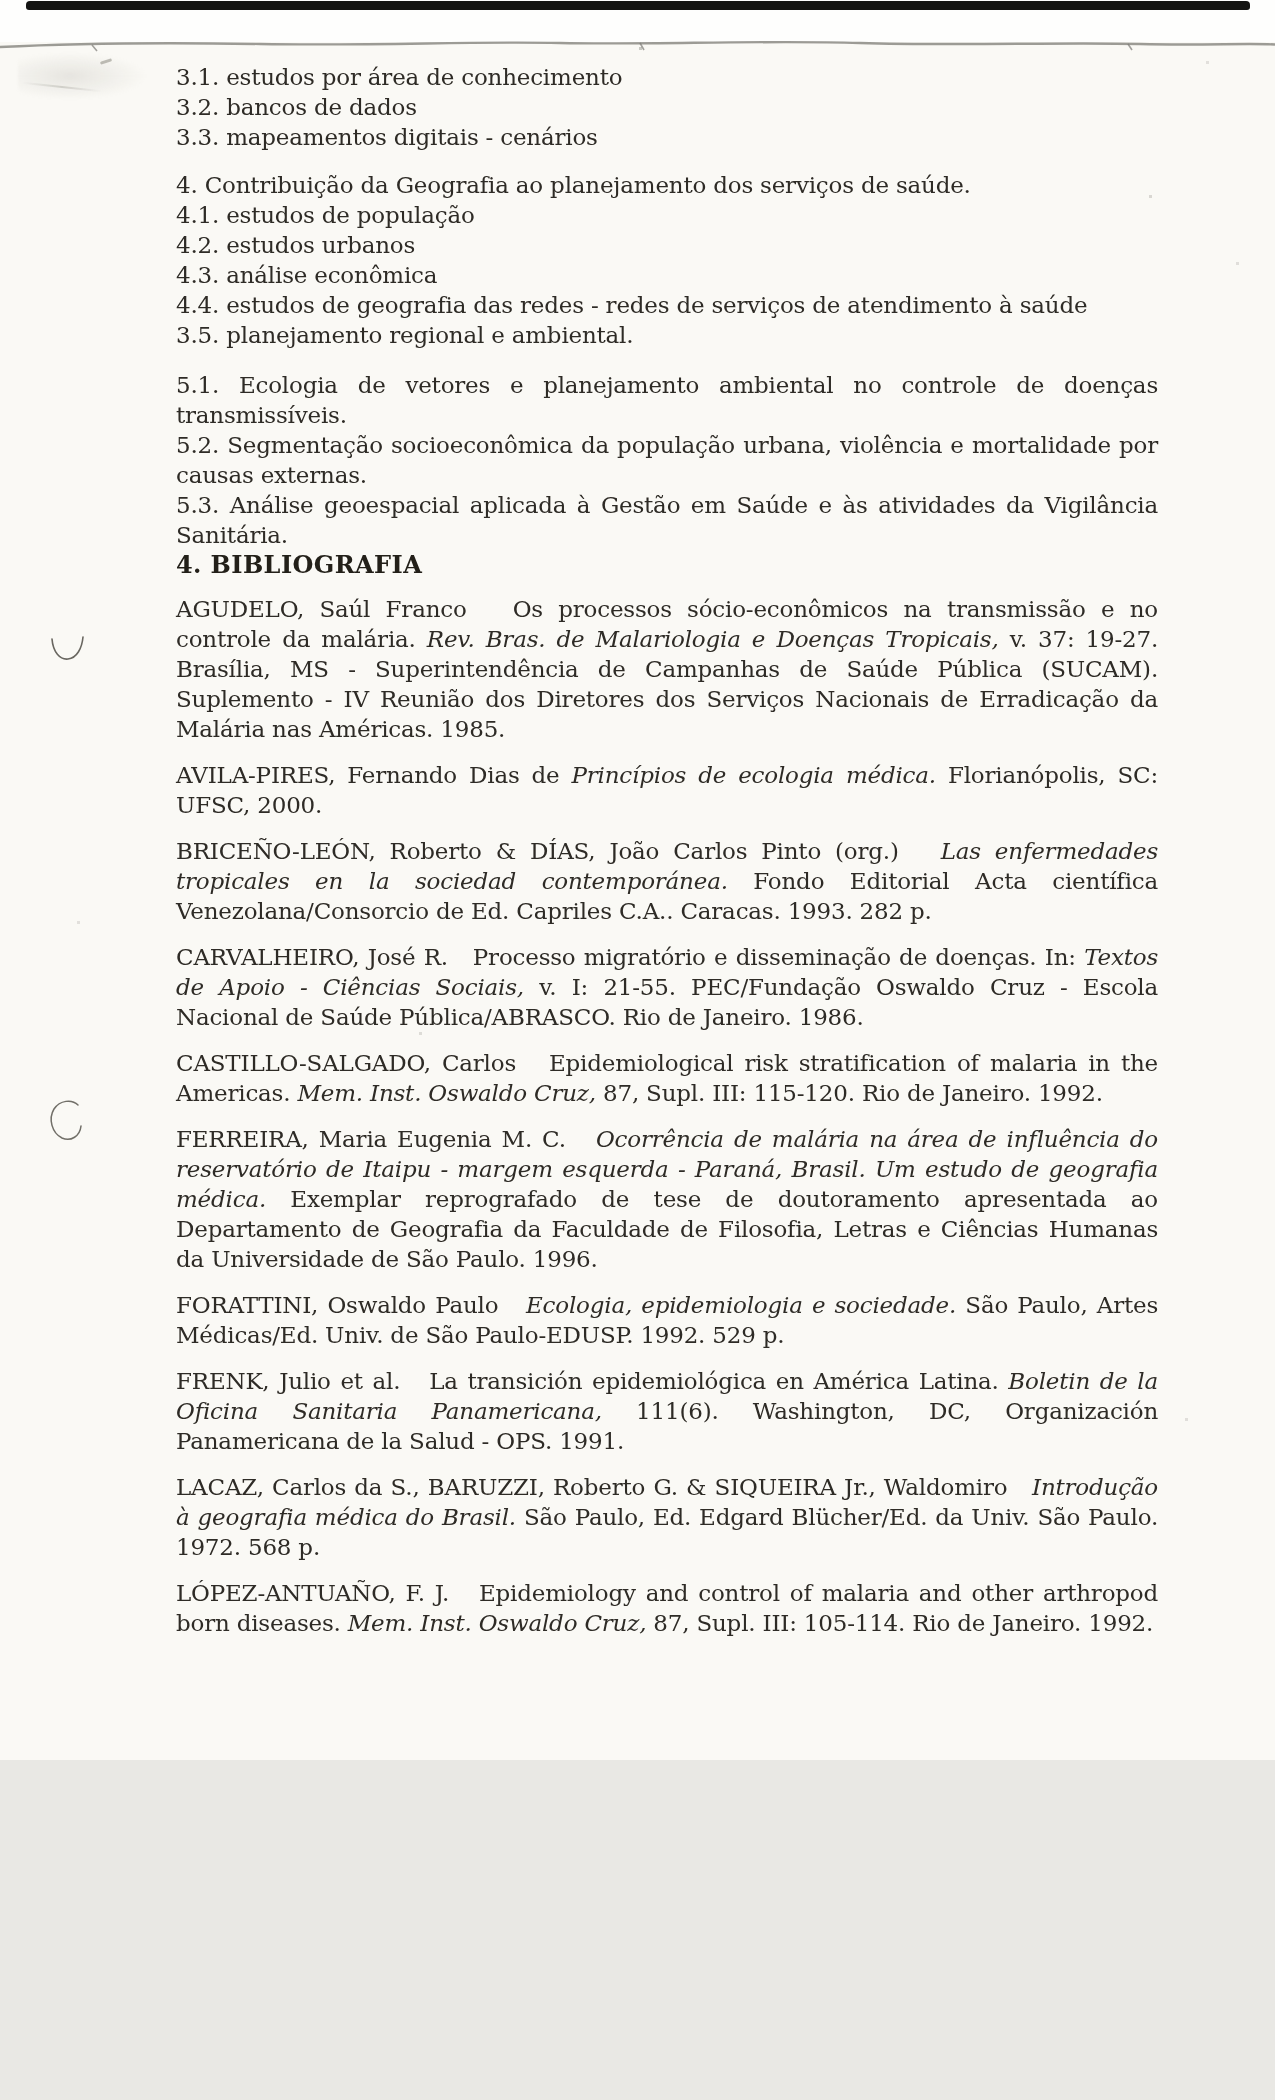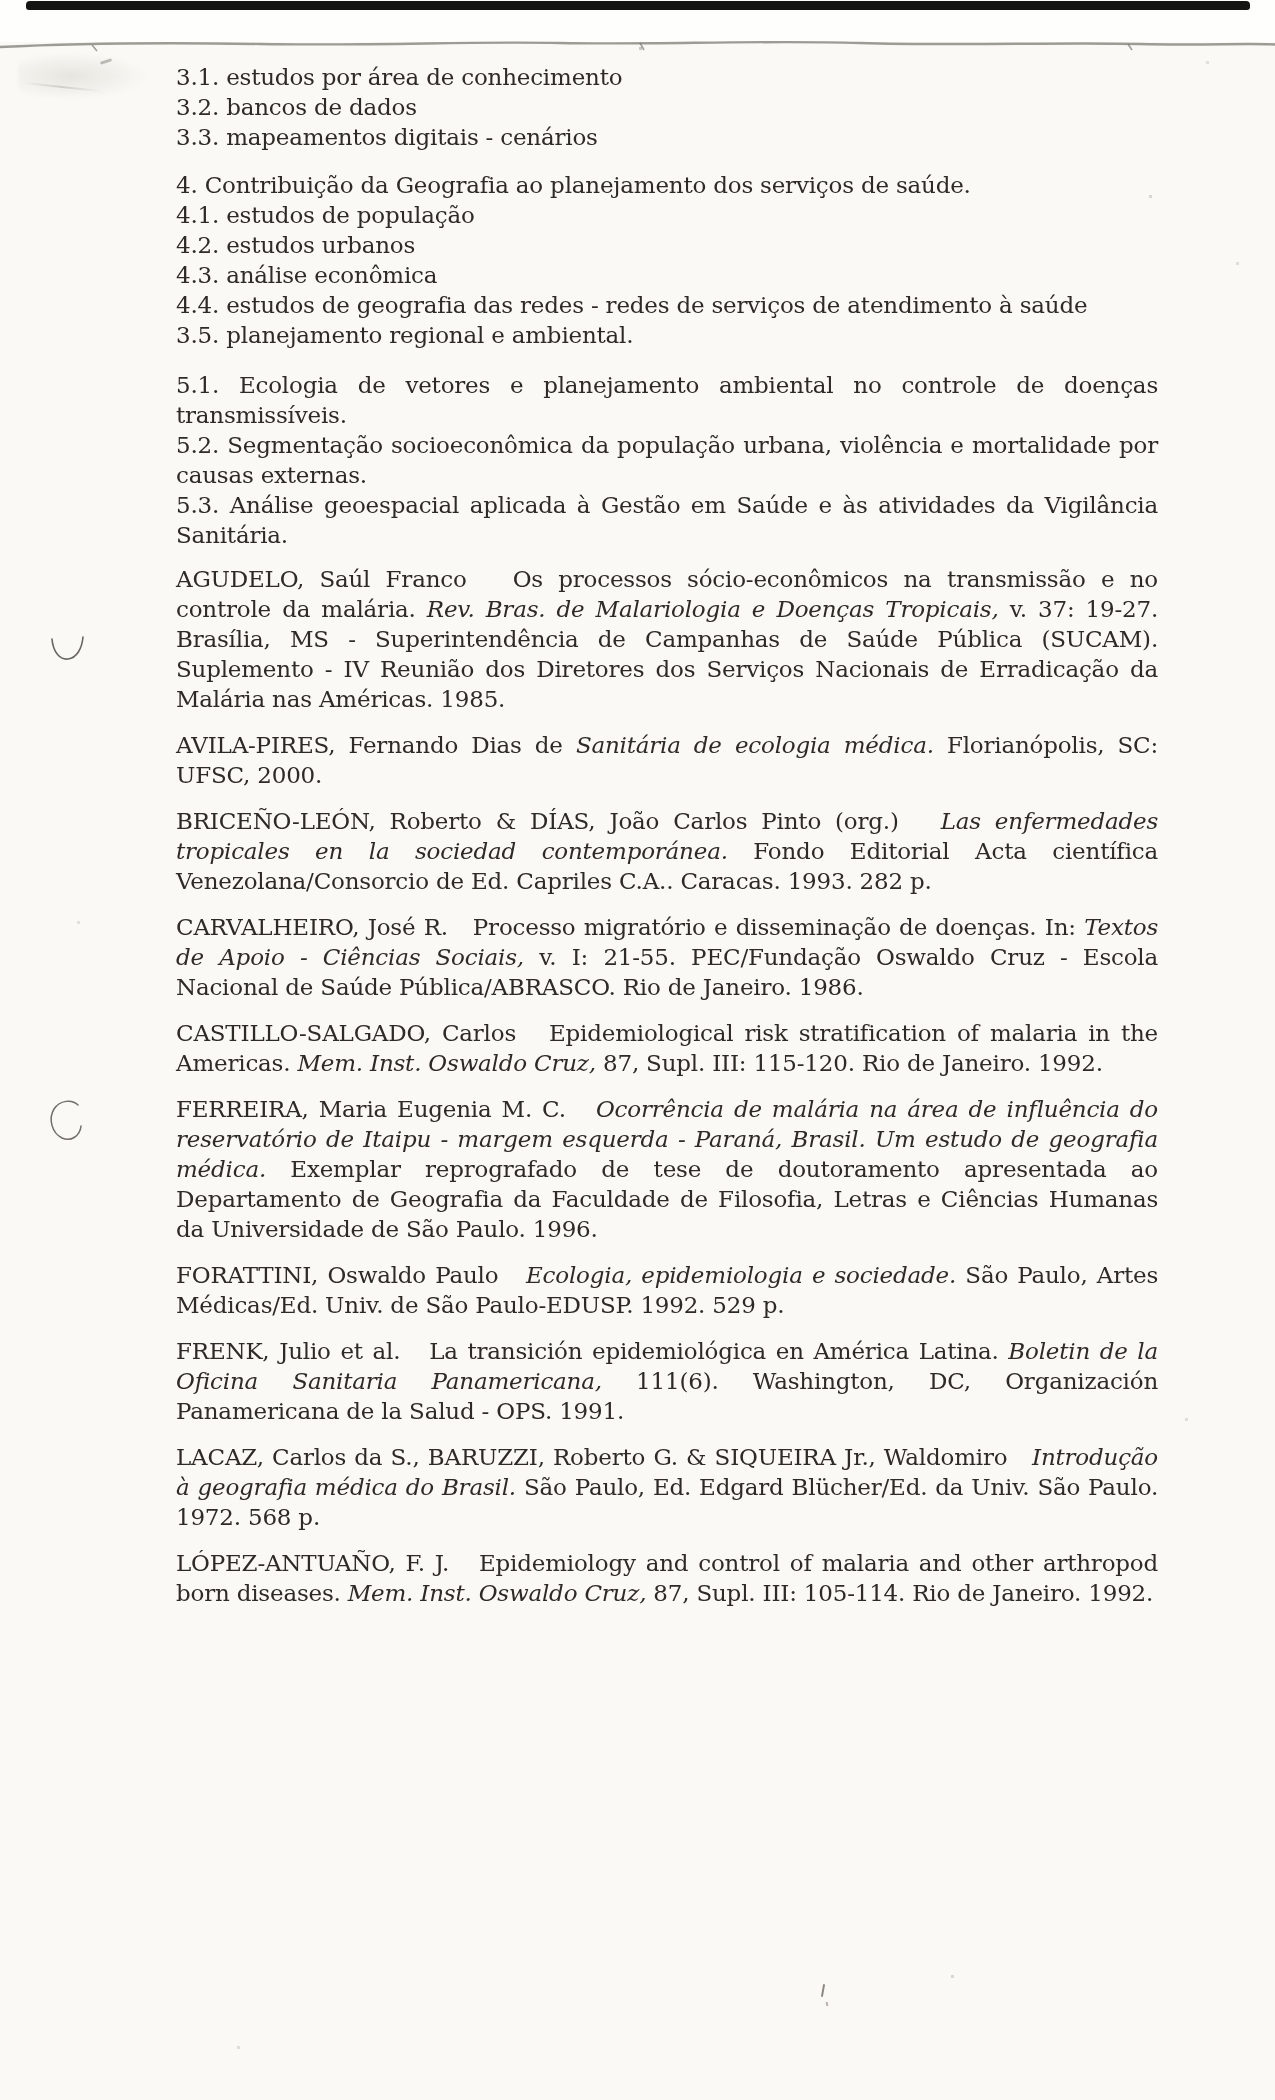--- a/index.html
+++ b/index.html
@@ -1,18 +1,18 @@
 <!DOCTYPE html>
 <html><head>
 <meta charset="utf-8">
 <style>
   html,body{margin:0;padding:0;background:#e9e8e4;}
   .scan{
     position:relative;
-    width:1275px;height:2100px;
+    width:1275px;height:1760px;
     background:#faf9f5;
     overflow:hidden;
     font-family:"DejaVu Serif", serif;
   }
   
   .lid{position:absolute;top:0;left:0;width:100%;height:42px;background:#fefefd;}
   
   .top-bar{
     position:absolute;top:1px;left:26px;width:1224px;height:9px;
     background:#141412;border-radius:4px 4px 3px 3px;
@@ -110,24 +110,25 @@
         <p class="line">3.5. planejamento regional e ambiental.</p>
       </div>
 
 
     <div class="list topics">
         <p class="line">5.1. Ecologia de vetores e planejamento ambiental no controle de doenças transmissíveis.</p>
         <p class="line">5.2. Segmentação socioeconômica da população urbana, violência e mortalidade por causas externas.</p>
         <p class="line">5.3. Análise geoespacial aplicada à Gestão em Saúde e às atividades da Vigilância Sanitária.</p>
       </div>
 
+    <p class="bib-heading">4. BIBLIOGRAFIA</p>
 
     <div class="ref-list">
         <p class="ref"><span class="rm">AGUDELO, Saúl Franco&nbsp;&nbsp; Os processos sócio-econômicos na transmissão e no controle da malária. </span><span class="it">Rev. Bras. de Malariologia e Doenças Tropicais,</span><span class="rm"> v. 37: 19-27. Brasília, MS - Superintendência de Campanhas de Saúde Pública (SUCAM). Suplemento - IV Reunião dos Diretores dos Serviços Nacionais de Erradicação da Malária nas Américas. 1985.</span></p>
-        <p class="ref"><span class="rm">AVILA-PIRES, Fernando Dias de </span><span class="it">Sanitária de ecologia médica.</span><span class="rm"> Florianópolis, SC: UFSC, 2000.</span></p>
+        <p class="ref"><span class="rm">AVILA-PIRES, Fernando Dias de </span><span class="it">Princípios de ecologia médica.</span><span class="rm"> Florianópolis, SC: UFSC, 2000.</span></p>
         <p class="ref"><span class="rm">BRICEÑO-LEÓN, Roberto &amp; DÍAS, João Carlos Pinto (org.)&nbsp;&nbsp; </span><span class="it">Las enfermedades tropicales en la sociedad contemporánea.</span><span class="rm"> Fondo Editorial Acta científica Venezolana/Consorcio de Ed. Capriles C.A.. Caracas. 1993. 282 p.</span></p>
         <p class="ref"><span class="rm">CARVALHEIRO, José R.&nbsp;&nbsp; Processo migratório e disseminação de doenças. In: </span><span class="it">Textos de Apoio - Ciências Sociais,</span><span class="rm"> v. I: 21-55. PEC/Fundação Oswaldo Cruz - Escola Nacional de Saúde Pública/ABRASCO. Rio de Janeiro. 1986.</span></p>
         <p class="ref"><span class="rm">CASTILLO-SALGADO, Carlos&nbsp;&nbsp; Epidemiological risk stratification of malaria in the Americas. </span><span class="it">Mem. Inst. Oswaldo Cruz,</span><span class="rm"> 87, Supl. III: 115-120. Rio de Janeiro. 1992.</span></p>
         <p class="ref"><span class="rm">FERREIRA, Maria Eugenia M. C.&nbsp;&nbsp; </span><span class="it">Ocorrência de malária na área de influência do reservatório de Itaipu - margem esquerda - Paraná, Brasil. Um estudo de geografia médica.</span><span class="rm"> Exemplar reprografado de tese de doutoramento apresentada ao Departamento de Geografia da Faculdade de Filosofia, Letras e Ciências Humanas da Universidade de São Paulo. 1996.</span></p>
         <p class="ref"><span class="rm">FORATTINI, Oswaldo Paulo&nbsp;&nbsp; </span><span class="it">Ecologia, epidemiologia e sociedade.</span><span class="rm"> São Paulo, Artes Médicas/Ed. Univ. de São Paulo-EDUSP. 1992. 529 p.</span></p>
         <p class="ref"><span class="rm">FRENK, Julio et al.&nbsp;&nbsp; La transición epidemiológica en América Latina. </span><span class="it">Boletin de la Oficina Sanitaria Panamericana,</span><span class="rm"> 111(6). Washington, DC, Organización Panamericana de la Salud - OPS. 1991.</span></p>
         <p class="ref"><span class="rm">LACAZ, Carlos da S., BARUZZI, Roberto G. &amp; SIQUEIRA Jr., Waldomiro&nbsp;&nbsp; </span><span class="it">Introdução à geografia médica do Brasil.</span><span class="rm"> São Paulo, Ed. Edgard Blücher/Ed. da Univ. São Paulo. 1972. 568 p.</span></p>
         <p class="ref"><span class="rm">LÓPEZ-ANTUAÑO, F. J.&nbsp;&nbsp; Epidemiology and control of malaria and other arthropod born diseases. </span><span class="it">Mem. Inst. Oswaldo Cruz,</span><span class="rm"> 87, Supl. III: 105-114. Rio de Janeiro. 1992.</span></p>
       </div>
 

